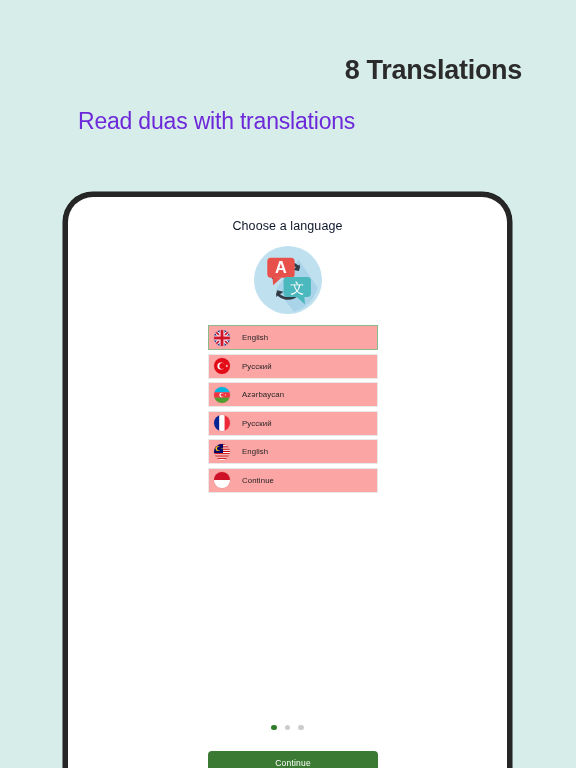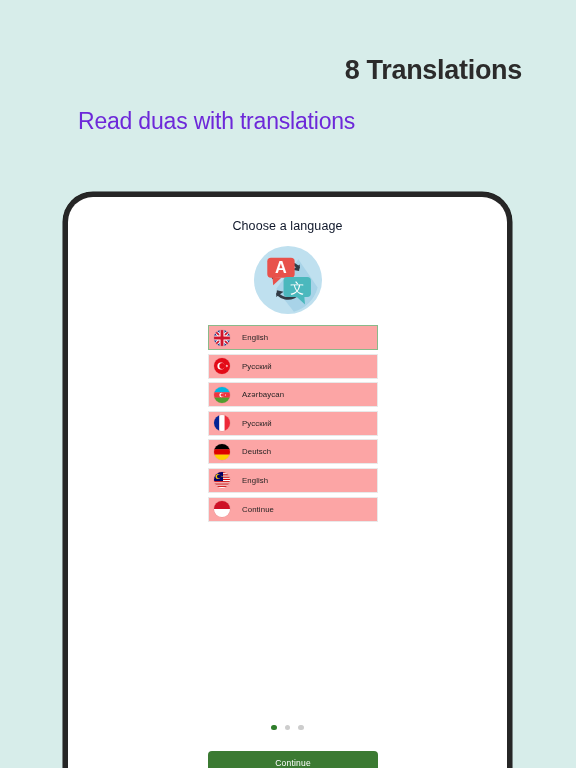--- a/index.html
+++ b/index.html
@@ -155,30 +155,20 @@
               <rect width="10.7" height="32" x="0" fill="#002395"></rect>
               <rect width="10.7" height="32" x="10.7" fill="#ffffff"></rect>
               <rect width="10.7" height="32" x="21.3" fill="#ed2939"></rect>
             </svg>
           </span>
           <span class="lang-name">Русский</span>
         </div>
         <div class="lang-row">
           <span class="flag">
             <svg viewBox="0 0 32 32">
-              <rect width="32" height="11" y="0" fill="#000000"></rect>
-              <rect width="32" height="11" y="10.6" fill="#dd0000"></rect>
-              <rect width="32" height="11" y="21.2" fill="#ffce00"></rect>
-            </svg>
-          </span>
-          <span class="lang-name">Deutsch</span>
-        </div>
-        <div class="lang-row">
-          <span class="flag">
-            <svg viewBox="0 0 32 32">
               <rect width="32" height="32" fill="#fff"></rect>
               <rect width="32" height="2.3" y="0" fill="#cc0001"></rect>
               <rect width="32" height="2.3" y="4.6" fill="#cc0001"></rect>
               <rect width="32" height="2.3" y="9.2" fill="#cc0001"></rect>
               <rect width="32" height="2.3" y="13.7" fill="#cc0001"></rect>
               <rect width="32" height="2.3" y="18.3" fill="#cc0001"></rect>
               <rect width="32" height="2.3" y="22.9" fill="#cc0001"></rect>
               <rect width="32" height="2.3" y="27.4" fill="#cc0001"></rect>
               <rect width="18" height="18" fill="#010066"></rect>
               <circle cx="8" cy="9" r="5" fill="#ffcc00"></circle>

